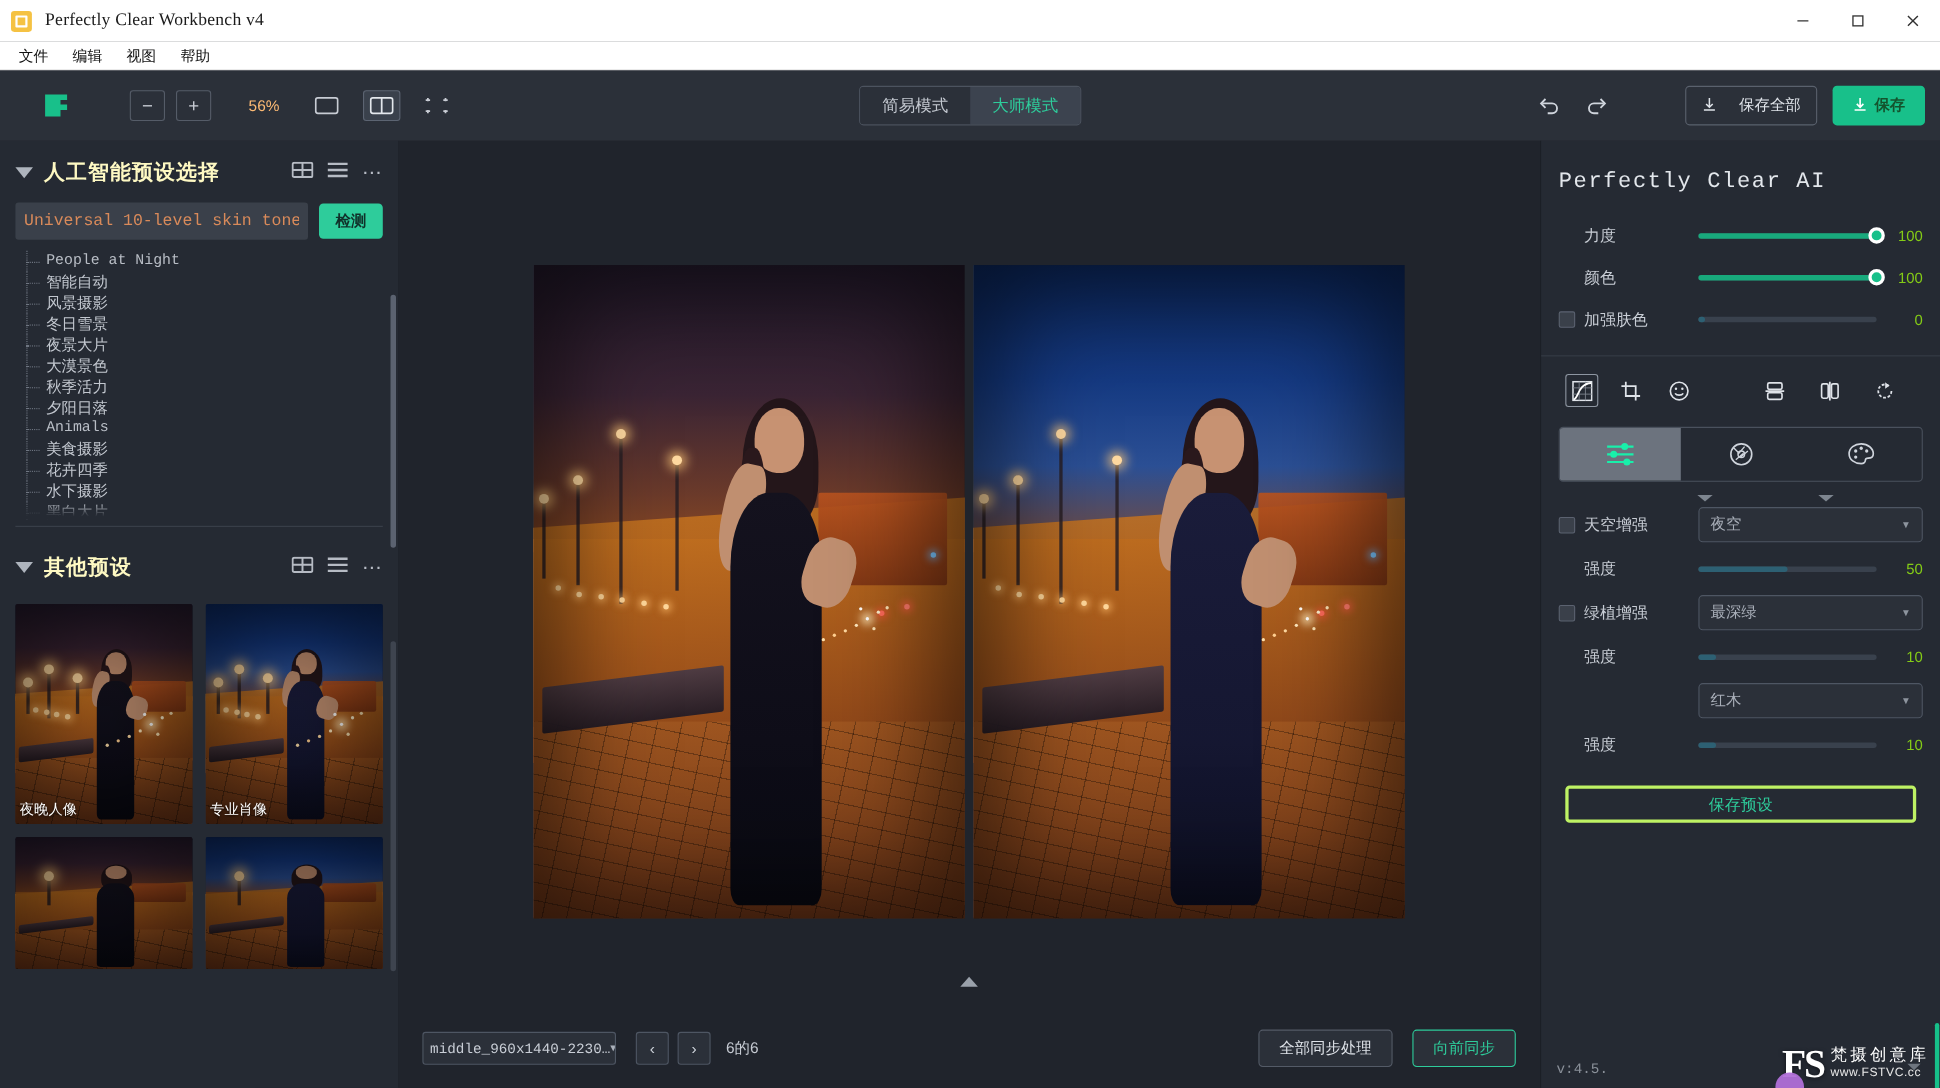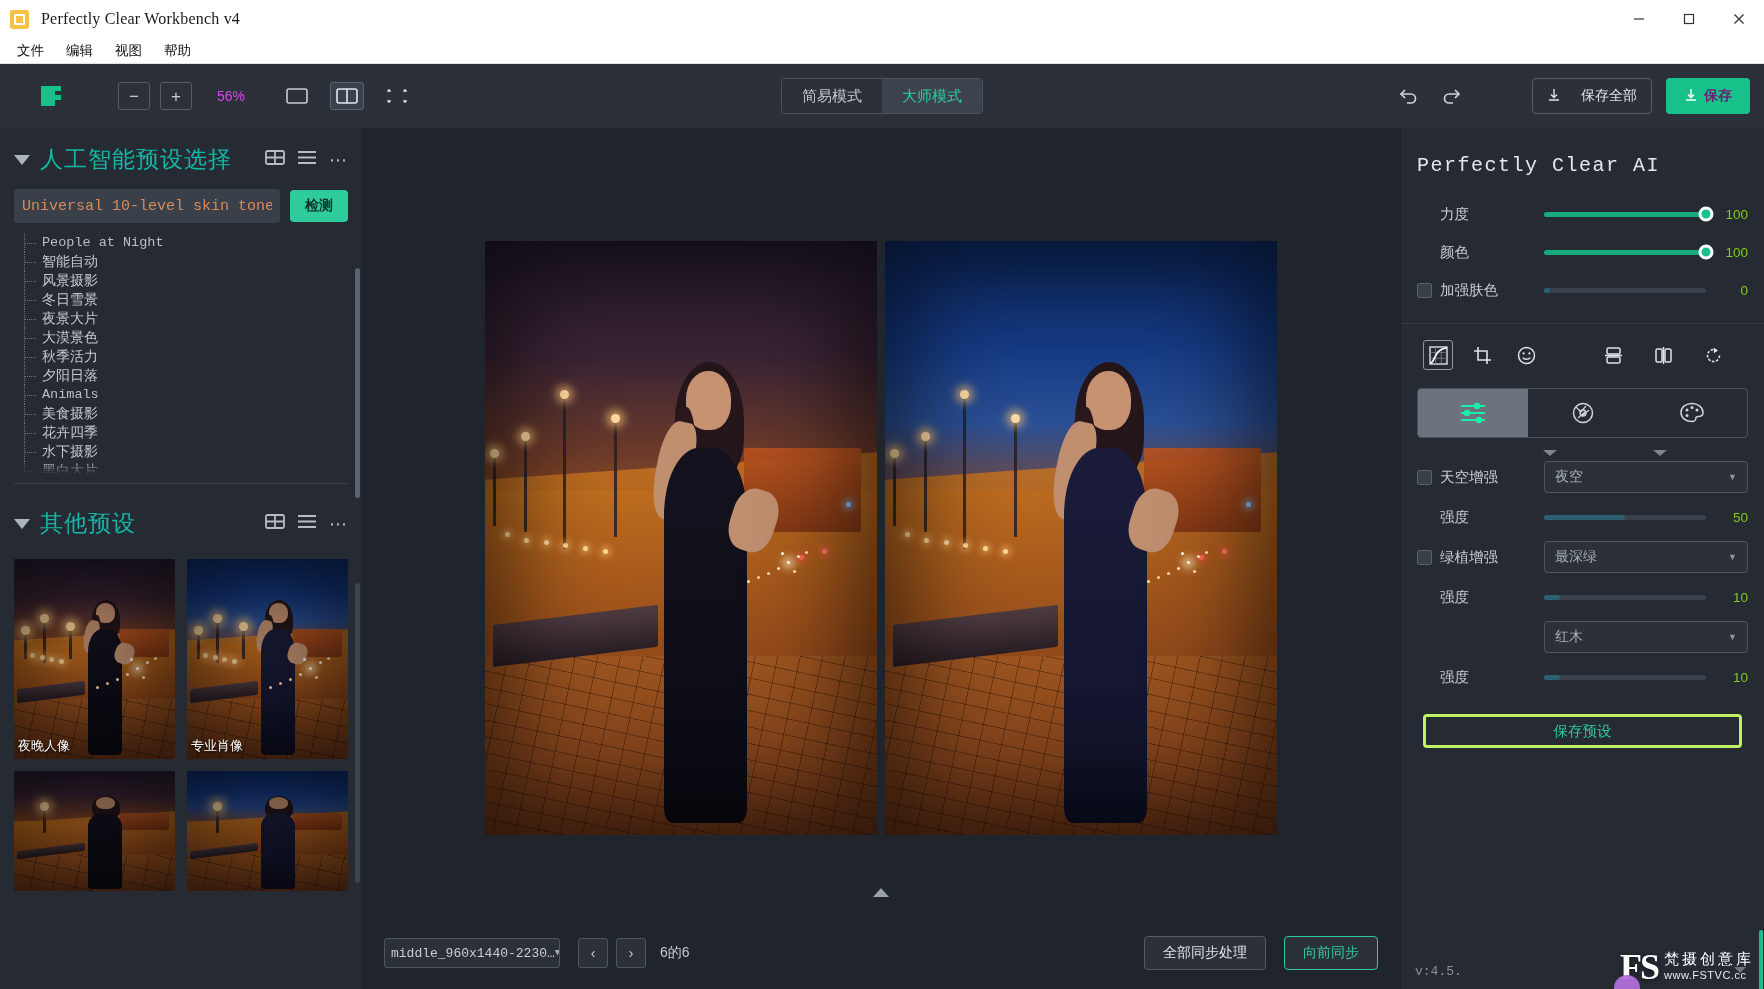--- a/index.html
+++ b/index.html
@@ -52,21 +52,21 @@
   }
   .logo-box {
     width: 34px; height: 34px; margin-left: 20px; display:flex; align-items:center; justify-content:center;
   }
   .zoom-group { display: flex; align-items: center; margin-left: 50px; gap: 10px; }
   .sq-btn {
     width: 32px; height: 28px; border: 1px solid #555c68; border-radius: 3px;
     background: #2b3039; color: #c8ccd4; display: flex; align-items: center; justify-content: center;
     font-size: 17px; line-height: 1;
   }
-  .zoom-val { color: #d946ef; font-size: 14px; width: 46px; text-align: center; margin-left: 6px; }
+  .zoom-val { color: #fdba74; font-size: 14px; width: 46px; text-align: right; margin-left: 6px; }
   .view-group { display: flex; align-items: center; gap: 16px; margin-left: 26px; }
   .view-btn {
     width: 34px; height: 28px; border-radius: 3px; display: flex; align-items: center; justify-content: center;
     border: 1px solid transparent;
   }
   .view-btn.active { background: #3a414c; border-color: #5c6472; }
 
   .mode-switch {
     position: absolute; left: 50%; transform: translateX(-50%);
     display: flex; border: 1px solid #4c535f; border-radius: 4px; overflow: hidden; height: 36px;
@@ -81,40 +81,40 @@
   .right-tools { margin-left: auto; display: flex; align-items: center; gap: 0; }
   .undo-btn, .redo-btn {
     width: 44px; height: 40px; display: flex; align-items: center; justify-content: center; color: #cfd4dc;
   }
   .save-all-btn {
     margin-left: 58px; height: 36px; padding: 0 14px; border: 1px solid #5a616d; border-radius: 4px;
     background: #2b3039; color: #dfe3e9; font-size: 14px; display: flex; align-items: center; gap: 20px;
   }
   .save-btn {
     margin-left: 14px; height: 36px; padding: 0 18px; border-radius: 4px;
-    background: #18c08a; color: #701a75; font-size: 14px; display: flex; align-items: center; gap: 6px;
+    background: #18c08a; color: #14532d; font-size: 14px; display: flex; align-items: center; gap: 6px;
     font-weight: 600;
   }
 
   
   .body-row { flex: 1 1 auto; display: flex; min-height: 0; background: #20242c; }
 
   
   .left-panel {
     width: 362px; flex: 0 0 362px; background: #252a33; display: flex; flex-direction: column;
     position: relative; overflow: hidden;
   }
   .panel-head {
     display: flex; align-items: center; padding: 16px 14px 10px 14px;
   }
   .caret {
     width: 0; height: 0; border-left: 8px solid transparent; border-right: 8px solid transparent;
     border-top: 10px solid #aeb4bd; margin-right: 10px;
   }
-  .panel-title { font-size: 23px; color: #14b8a6; font-family: "Liberation Serif", serif; font-weight: 400; letter-spacing: 1px; }
+  .panel-title { font-size: 19px; color: #fef9c3; font-family: "Liberation Serif", serif; font-weight: 700; letter-spacing: 1px; }
   .panel-head-icons { margin-left: auto; display: flex; align-items: center; gap: 12px; color: #b6bbc4; }
   .dots { font-size: 18px; color: #b6bbc4; letter-spacing: 1px; }
 
   .search-row { display: flex; align-items: center; padding: 4px 14px 6px 14px; gap: 10px; }
   .search-box {
     flex: 1 1 auto; height: 34px; background: #3a404a; border-radius: 3px;
     display: flex; align-items: center; padding: 0 8px; overflow: hidden;
   }
   .search-box input {
     width: 100%; background: transparent; border: none; outline: none;

